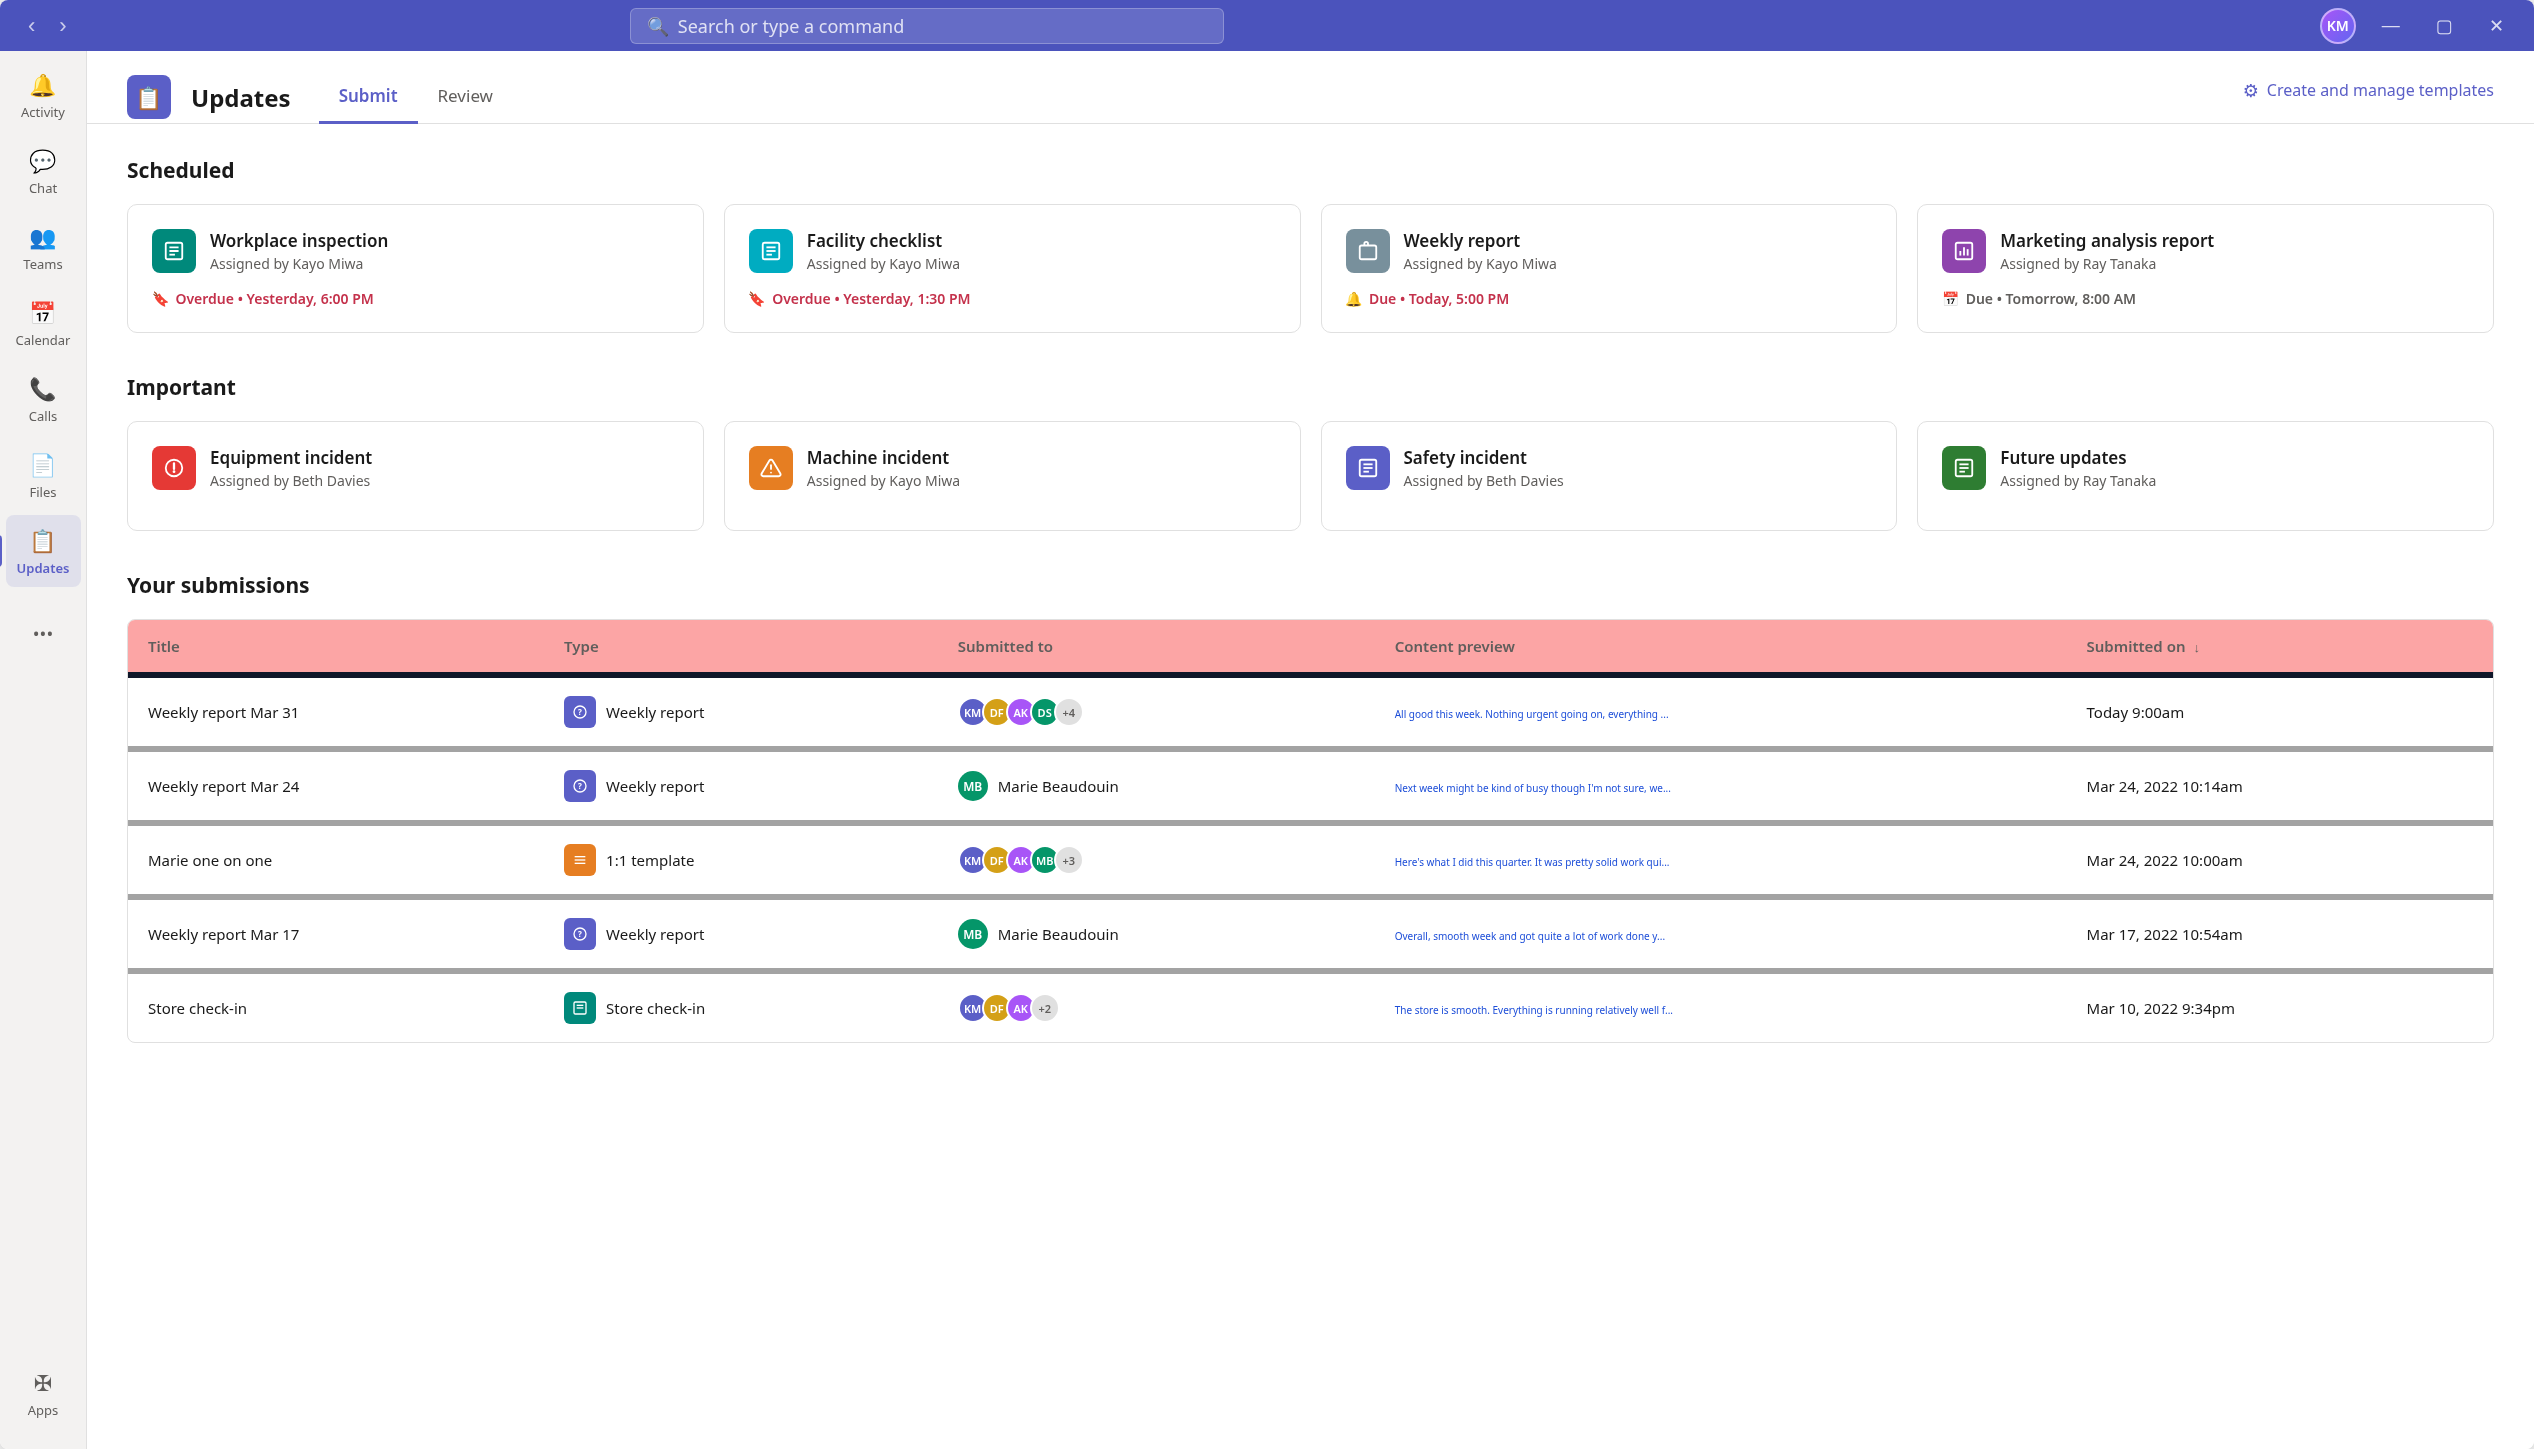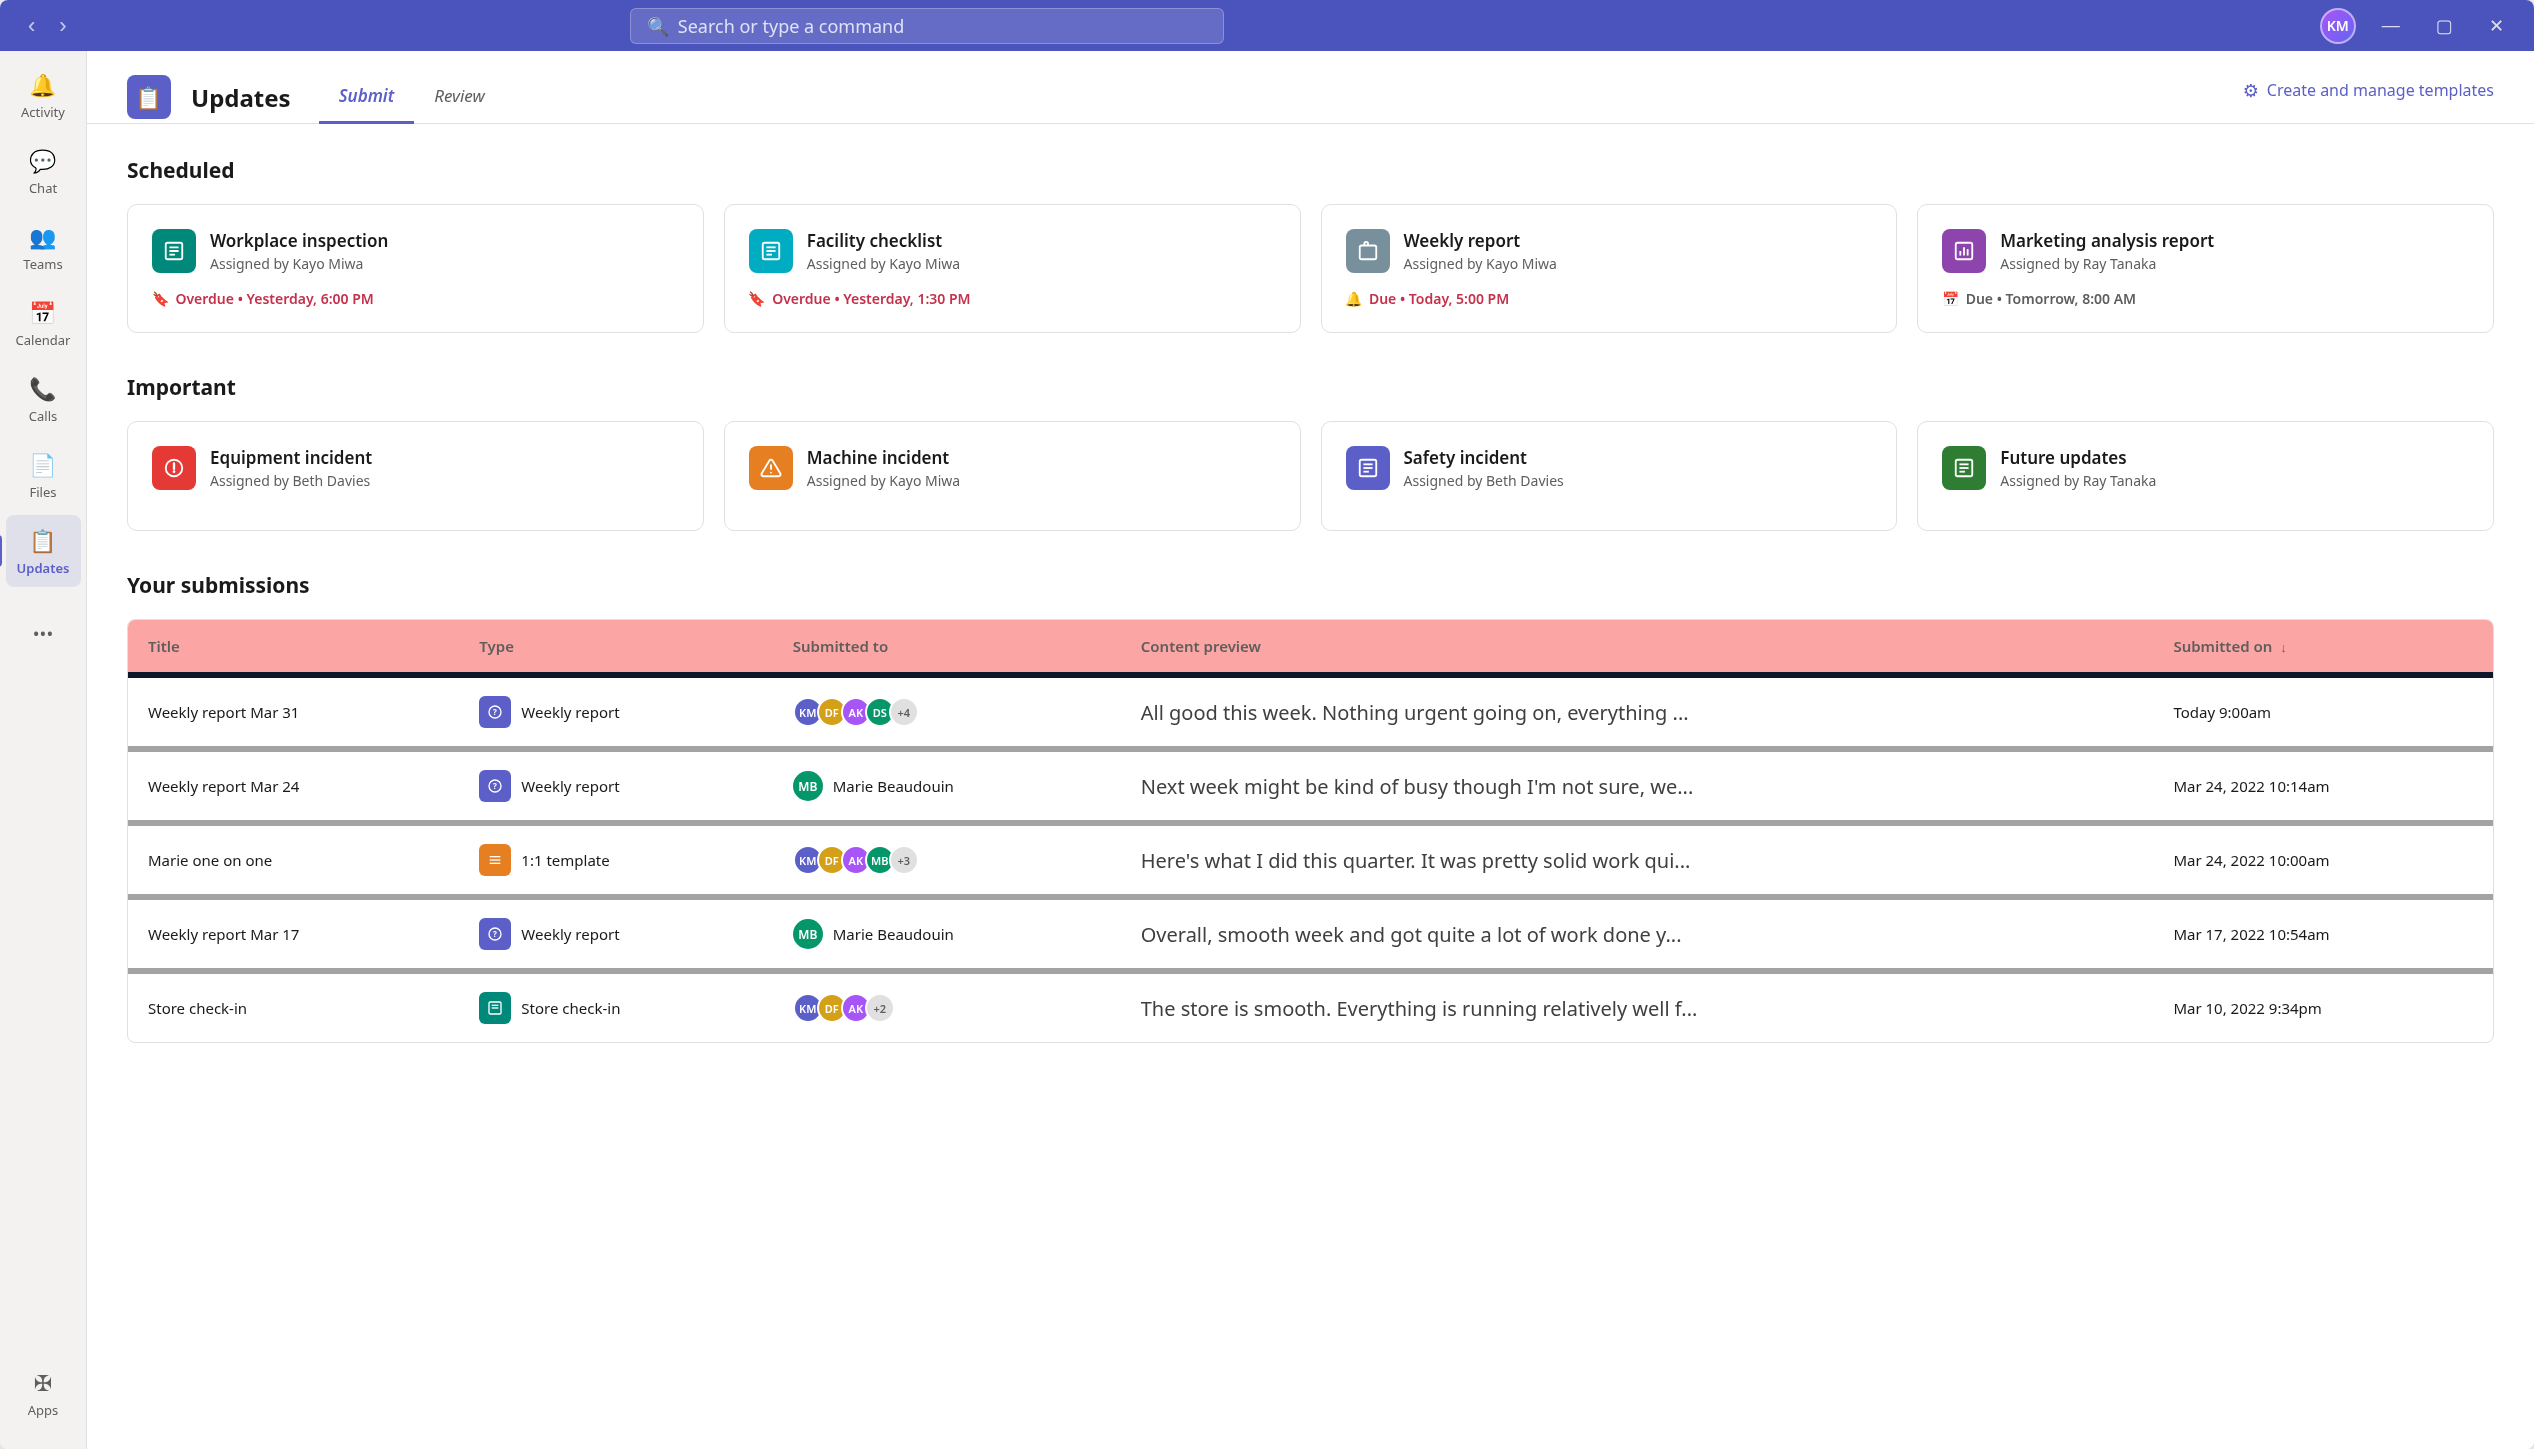--- a/index.html
+++ b/index.html
@@ -110,21 +110,21 @@
       gap: 20px;
       flex-shrink: 0;
     }
     .app-icon-large {
       width: 44px; height: 44px; border-radius: 8px;
       background: #5b5fc7;
       display: flex; align-items: center; justify-content: center;
       color: white; font-size: 22px;
     }
     .app-title { font-size: 24px; font-weight: 700; color: #1a1a1a; margin-right: 8px; }
-    .tab-nav { display: flex; gap: 0; margin-top: 0; font-style: italic; }
+    .tab-nav { display: flex; gap: 0; margin-top: 0; }
     .tab-item {
       padding: 12px 20px 14px;
       font-size: 17px;
       cursor: pointer;
       color: #605e5c;
       border-bottom: 3px solid transparent;
       position: relative;
       top: 1px;
     }
     .tab-item.active {
@@ -257,21 +257,21 @@
     }
     .single-avatar-circle {
       width: 30px; height: 30px; border-radius: 50%;
       display: flex; align-items: center; justify-content: center;
       font-size: 12px; font-weight: 600; color: white;
     }
     .single-avatar-circle.mb { background: #059669; }
 
     .sort-icon { font-size: 13px; margin-left: 4px; }
 
-    .preview-text { color: #404040; font-size: 20px; }
+    .preview-text { color: #1d4ed8; font-size: 10px; }
     .timestamp { color: #1a1a1a; font-size: 15px; white-space: nowrap; }
 
     
     .content-area::-webkit-scrollbar { width: 8px; }
     .content-area::-webkit-scrollbar-track { background: #f0f0f0; }
     .content-area::-webkit-scrollbar-thumb { background: #c8c8c8; border-radius: 4px; }
   </style>
 </head>
 <body>
 

